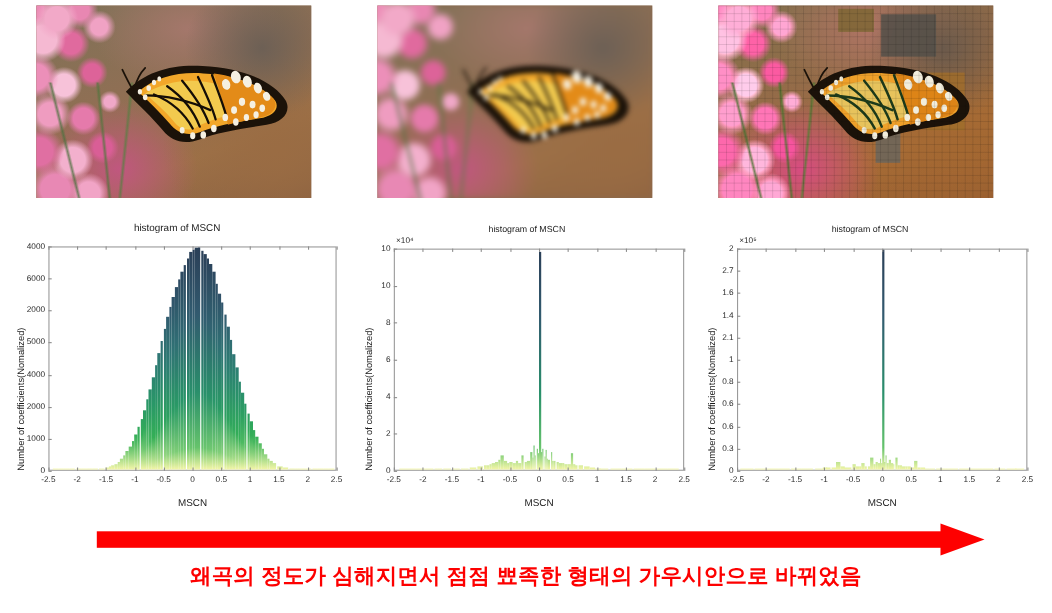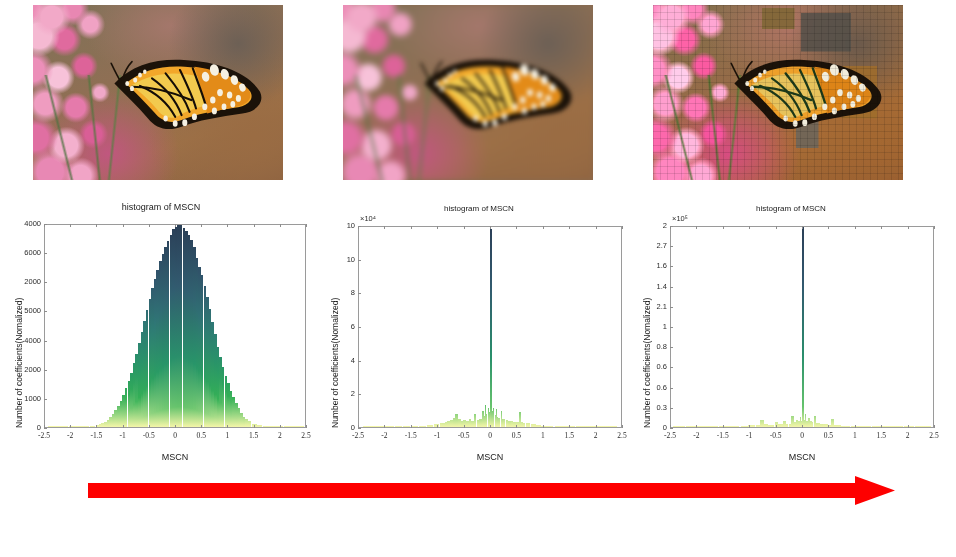--- a/index.html
+++ b/index.html
@@ -124,21 +124,21 @@
     overflow:hidden;
   }
   .bars{position:absolute;inset:0;}
   .bar{position:absolute;bottom:0;}
   .ytick{
     position:absolute;right:0;text-align:right;
     font-size:7.5px;color:#2b2b2b;white-space:nowrap;
   }
   .xtick{
     position:absolute;text-align:center;
-    font-size:7.5px;color:#2b2b2b;white-space:nowrap;font-family:Liberation Serif, serif;
+    font-size:7.5px;color:#2b2b2b;white-space:nowrap;
   }
   .tickmark{position:absolute;background:#8d8d8d;}
 
   
   .arrow-wrap{position:absolute;left:0;top:474px;width:956px;height:36px;}
   .arrow-wrap svg{display:block;}
 
   
   .caption{
     position:absolute;left:0;top:510px;width:956px;
@@ -701,14 +701,15 @@
 
   <div class="arrow-wrap">
     <svg width="956" height="36" viewBox="0 0 956 36">
       <g>
         <rect id="arrow-shaft" x="88" y="9" width="770" height="15" fill="#fe0000"></rect>
         <polygon id="arrow-head" points="855,2 895,16.5 855,31" fill="#fe0000"></polygon>
       </g>
     </svg>
   </div>
 
+  <div class="caption" style="color: rgb(253, 0, 0);">왜곡의 정도가 심해지면서 점점 뾰족한 형태의 가우시안으로 바뀌었음</div>
 
 </div>
 
 </body></html>

